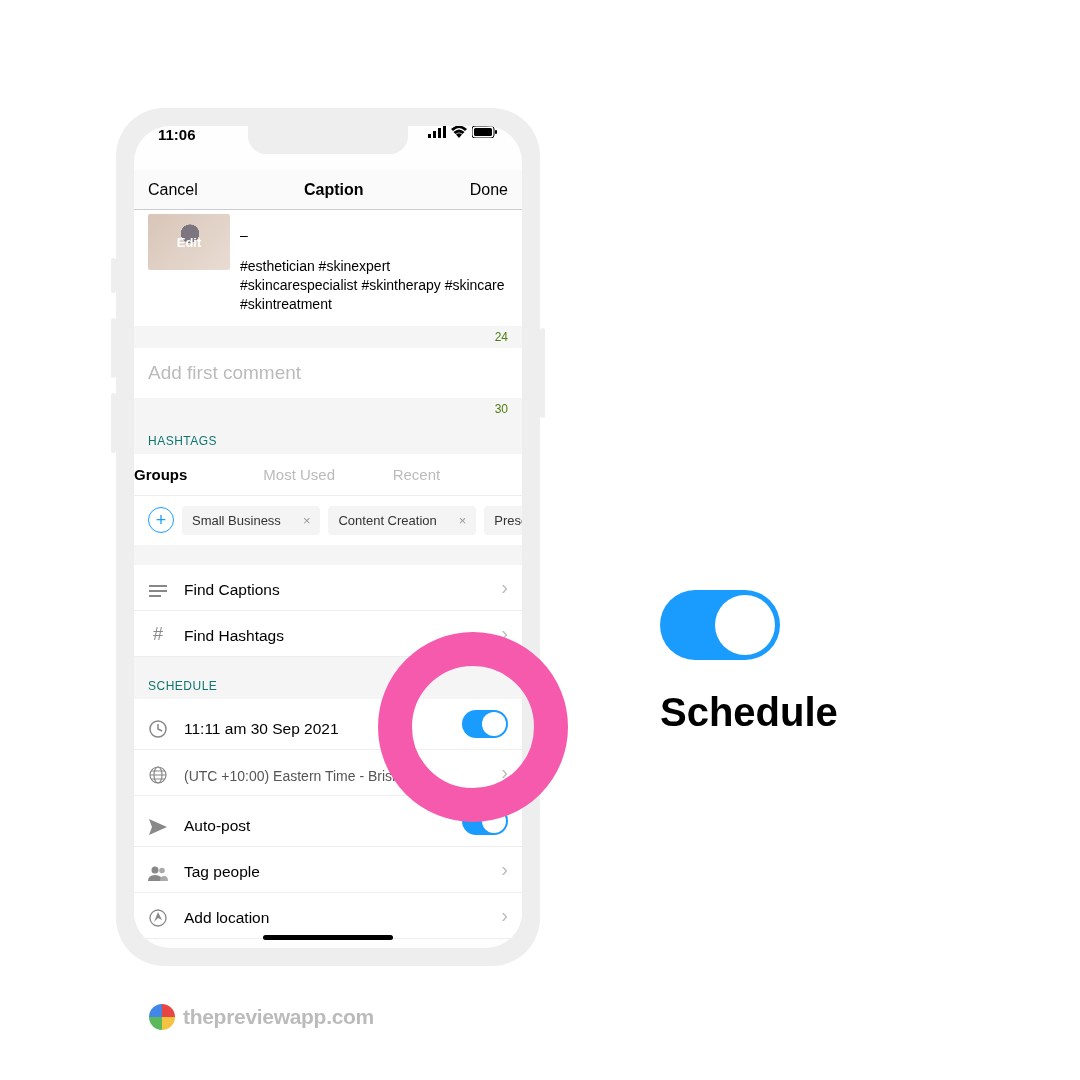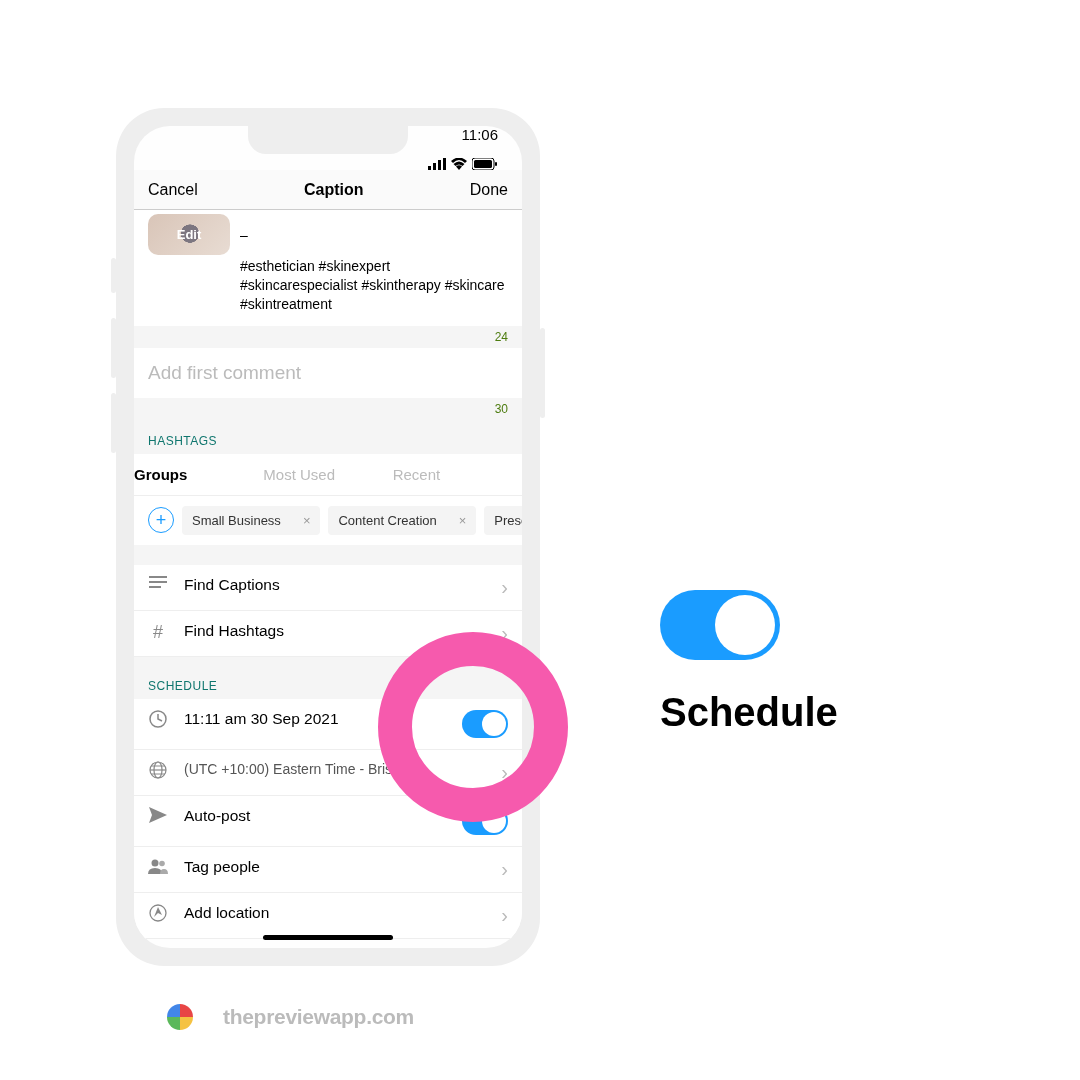--- a/index.html
+++ b/index.html
@@ -35,25 +35,24 @@
   border-radius: 4px;
 }
 .side-btn.left1 { left: -5px; top: 150px; width: 5px; height: 35px; }
 .side-btn.left2 { left: -5px; top: 210px; width: 5px; height: 60px; }
 .side-btn.left3 { left: -5px; top: 285px; width: 5px; height: 60px; }
 .side-btn.right1 { right: -5px; top: 220px; width: 5px; height: 90px; }
 .status-bar {
   height: 44px;
   display: flex;
   justify-content: space-between;
-  align-items: flex-end;
+  align-items: flex-start;
   padding: 0 24px;
-  font-weight: 400;
+  font-weight: 700;
   font-size: 15px;
-  flex-direction: column;
 }
 .status-icons { display: flex; gap: 5px; align-items: center; }
 .notch {
   position: absolute;
   top: 0;
   left: 50%;
   transform: translateX(-50%);
   width: 160px;
   height: 28px;
   background: #eeeeee;
@@ -71,23 +70,23 @@
 .nav-cancel, .nav-done { font-size: 16px; color: #000; }
 .nav-title { font-size: 16px; font-weight: 700; }
 .caption-area {
   display: flex;
   padding: 4px 14px 12px;
   gap: 10px;
   background: #fff;
 }
 .thumb {
   width: 82px;
-  height: 41px;
+  height: 56px;
   background: linear-gradient(135deg, #d9c5b8, #e8dcd3);
-  border-radius: 10px;
+  border-radius: 2px;
   display: flex;
   align-items: center;
   justify-content: center;
   color: #fff;
   font-size: 13px;
   font-weight: 600;
   flex-shrink: 0;
   position: relative;
 }
 .thumb::before {
@@ -166,21 +165,21 @@
   color: #333;
   display: flex;
   align-items: center;
   gap: 22px;
   flex-shrink: 0;
 }
 .chip .x { color: #999; font-size: 13px; }
 .spacer { height: 20px; background: #f5f5f5; }
 .list-row {
   display: flex;
-  align-items: flex-start;
+  align-items: flex-end;
   padding: 11px 14px;
   background: #fff;
   border-bottom: 0.5px solid #eee;
   gap: 16px;
 }
 .list-icon {
   width: 20px;
   display: flex;
   justify-content: center;
   color: #888;
@@ -256,25 +255,25 @@
   background: #fff;
   border-radius: 50%;
 }
 .big-label {
   font-size: 40px;
   font-weight: 800;
   color: #000;
 }
 .footer {
   position: absolute;
-  left: 167px;
+  left: 149px;
   top: 1004px;
   display: flex;
   align-items: center;
-  gap: 30px;
+  gap: 8px;
 }
 .logo {
   width: 26px;
   height: 26px;
   border-radius: 50%;
   background: conic-gradient(#e84545 0 25%, #f5c242 25% 50%, #5bb85b 50% 75%, #4286e8 75% 100%);
 }
 .footer-text {
   font-size: 21px;
   font-weight: 700;

